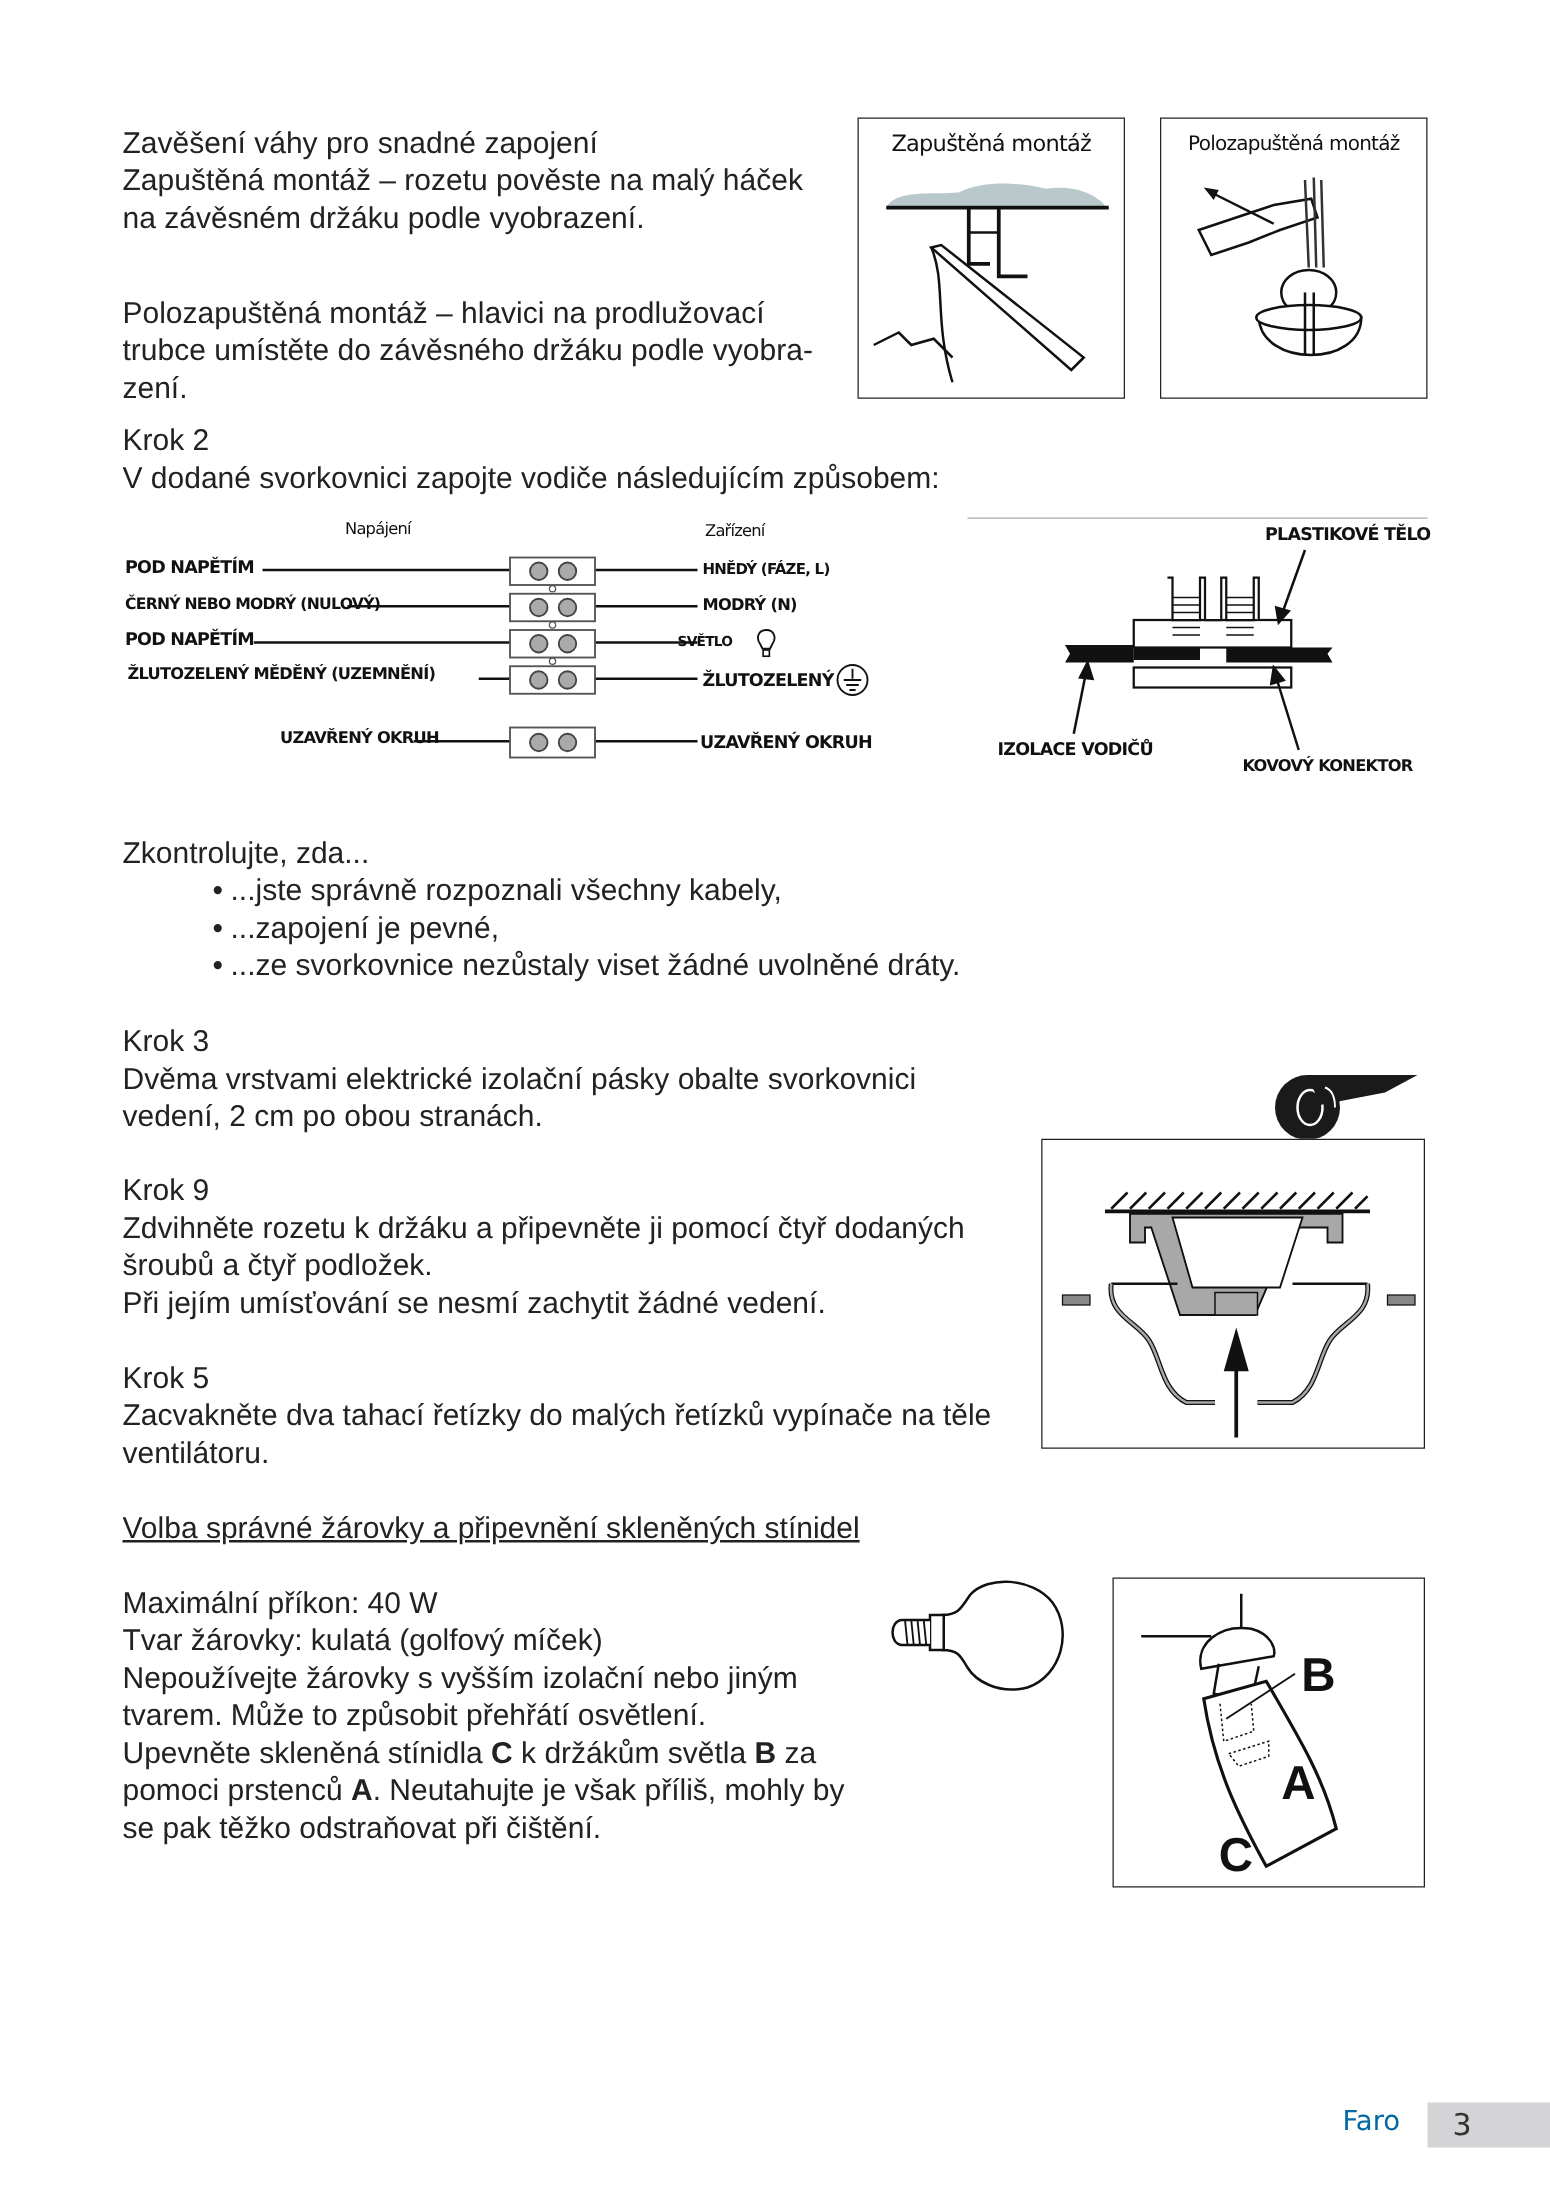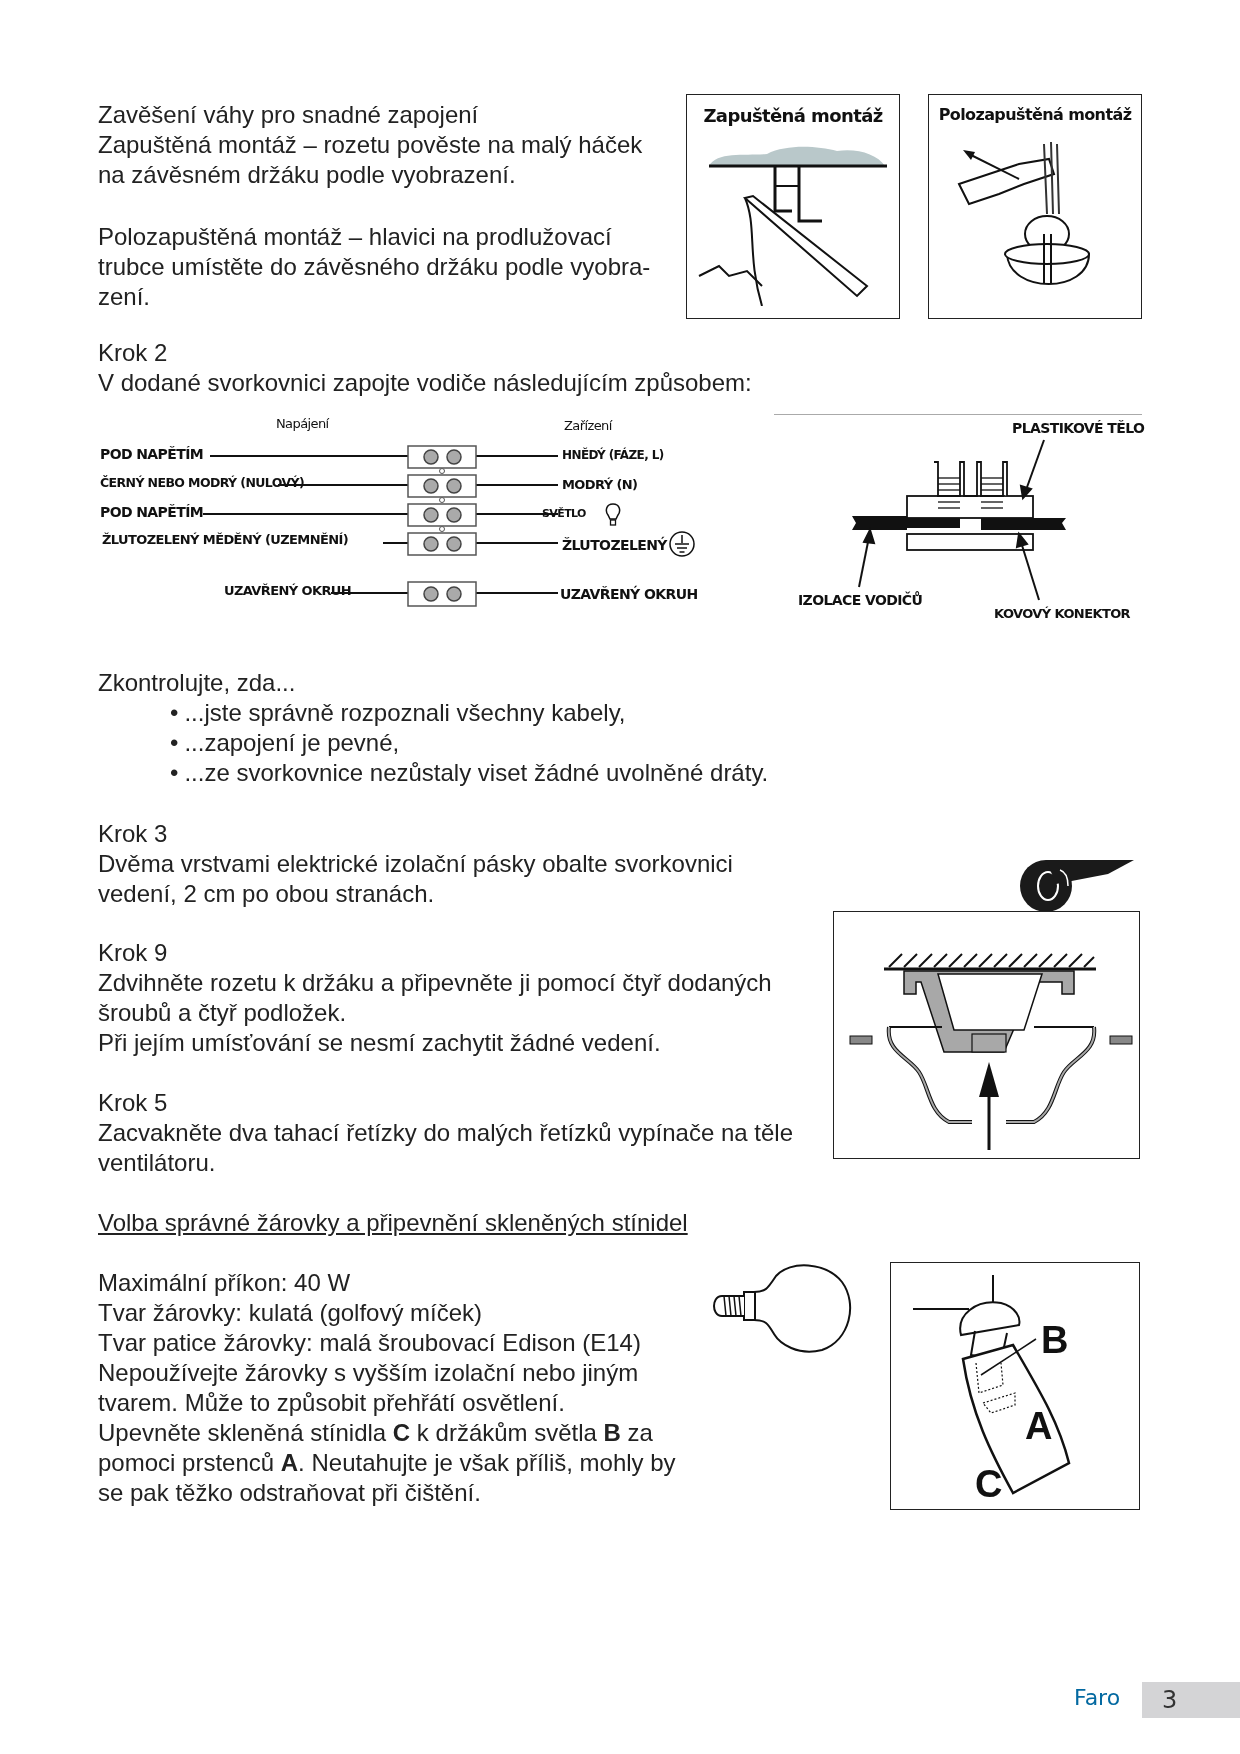--- a/index.html
+++ b/index.html
@@ -5,36 +5,36 @@
   html, body { margin: 0; padding: 0; background: #ffffff; }
   body { width: 1240px; height: 1754px; position: relative; overflow: hidden;
          font-family: "Liberation Sans", sans-serif; color: #222222; }
   .abs { position: absolute; }
   .p { font-size: 24px; line-height: 30px; margin: 0; }
   .b { font-weight: normal; }
   .u { text-decoration: underline; }
   .figbox { position: absolute; border: 1.5px solid #222; background: #fff; box-sizing: border-box; }
   .diag-label { font-family: "DejaVu Sans", sans-serif; font-size: 13px; font-weight: bold;
                 letter-spacing: -0.6px; color: #111; position: absolute; white-space: nowrap; }
-  .fig-title { font-family: "DejaVu Sans", sans-serif; font-size: 18px; font-weight: bold;
+  .fig-title { font-family: "DejaVu Sans", sans-serif; font-size: 18px; font-weight: normal;
                letter-spacing: -0.6px; color:#111; text-align:center; }
   ul.checks { list-style: none; margin: 0; padding: 0; }
   ul.checks li { font-size: 24px; line-height: 30px; }
   ul.checks li::before { content: "\2022"; margin-right: 6px; }
   .footer-brand { font-family: "DejaVu Sans", sans-serif; font-size: 22px; color:#0369a1; }
   .footer-page { background:#d4d4d6; font-family: "DejaVu Sans", sans-serif; font-size: 24px; color:#333; }
 </style>
 </head>
 <body>
 
 <div class="abs" style="left:98px; top:100px; width:580px;">
   <p class="p b">Zavěšení váhy pro snadné zapojení</p>
   <p class="p">Zapuštěná montáž – rozetu pověste na malý háček</p>
   <p class="p">na závěsném držáku podle vyobrazení.</p>
-  <p class="p" style="margin-top:32px">Polozapuštěná montáž – hlavici na prodlužovací</p>
+  <p class="p" style="margin-top:46px">Polozapuštěná montáž – hlavici na prodlužovací</p>
   <p class="p">trubce umístěte do závěsného držáku podle vyobra-</p>
   <p class="p">zení.</p>
 </div>
 
 <div class="figbox" style="left:686px; top:94px; width:214px; height:225px;">
   <div class="fig-title" style="margin-top:10px">Zapuštěná montáž</div>
   <svg width="212" height="180" viewBox="0 0 212 180">
     <path d="M22,40 C30,25 60,30 80,28 C100,18 130,20 150,25 C170,22 190,28 198,40 Z" fill="#b9c8ca"></path>
     <line x1="22" y1="40" x2="200" y2="40" stroke="#111" stroke-width="3"></line>
     <path d="M88,40 L88,85 L105,85 M112,40 L112,95 L135,95" fill="none" stroke="#111" stroke-width="3"></path>
@@ -242,21 +242,20 @@
   <p class="p">Zacvakněte dva tahací řetízky do malých řetízků vypínače na těle</p>
   <p class="p">ventilátoru.</p>
 </div>
 
 <div class="abs" style="left:98px; top:1208px; width:760px;">
   <p class="p b u">Volba správné žárovky a připevnění skleněných stínidel</p>
 </div>
 <div class="abs" style="left:98px; top:1268px; width:640px;">
   <p class="p">Maximální příkon: 40 W</p>
   <p class="p">Tvar žárovky: kulatá (golfový míček)</p>
-  <p class="p">Tvar patice žárovky: malá šroubovací Edison (E14)</p>
   <p class="p">Nepoužívejte žárovky s vyšším izolační nebo jiným</p>
   <p class="p">tvarem. Může to způsobit přehřátí osvětlení.</p>
   <p class="p"><span>Upevněte skleněná stínidla </span><b>C</b><span> k držákům světla </span><b>B</b><span> za</span></p>
   <p class="p"><span>pomoci prstenců </span><b>A</b><span>. Neutahujte je však příliš, mohly by</span></p>
   <p class="p">se pak těžko odstraňovat při čištění.</p>
 </div>
 
 <svg class="abs" style="left:706px; top:1262px" width="154" height="92" viewBox="0 0 154 92">
   <path d="M48,30 C60,30 62,26 70,14 C84,-2 120,0 136,20 C152,42 144,78 116,88 C92,94 74,82 68,72 C62,62 60,58 48,58 Z" fill="#fff" stroke="#111" stroke-width="2"></path>
   <rect x="38" y="30" width="11" height="28" fill="#fff" stroke="#111" stroke-width="2"></rect>

